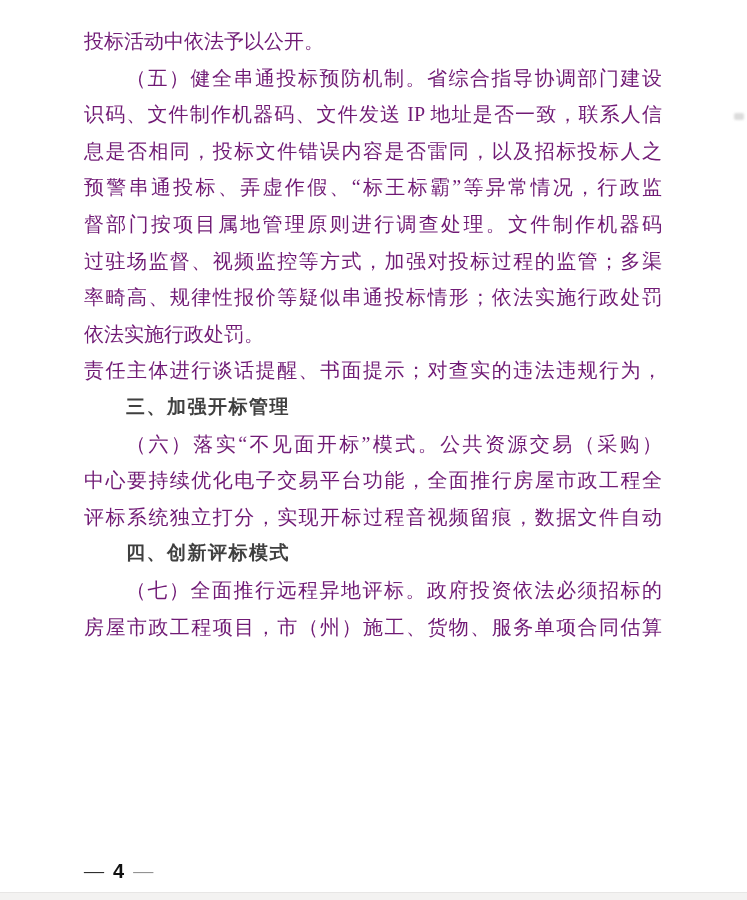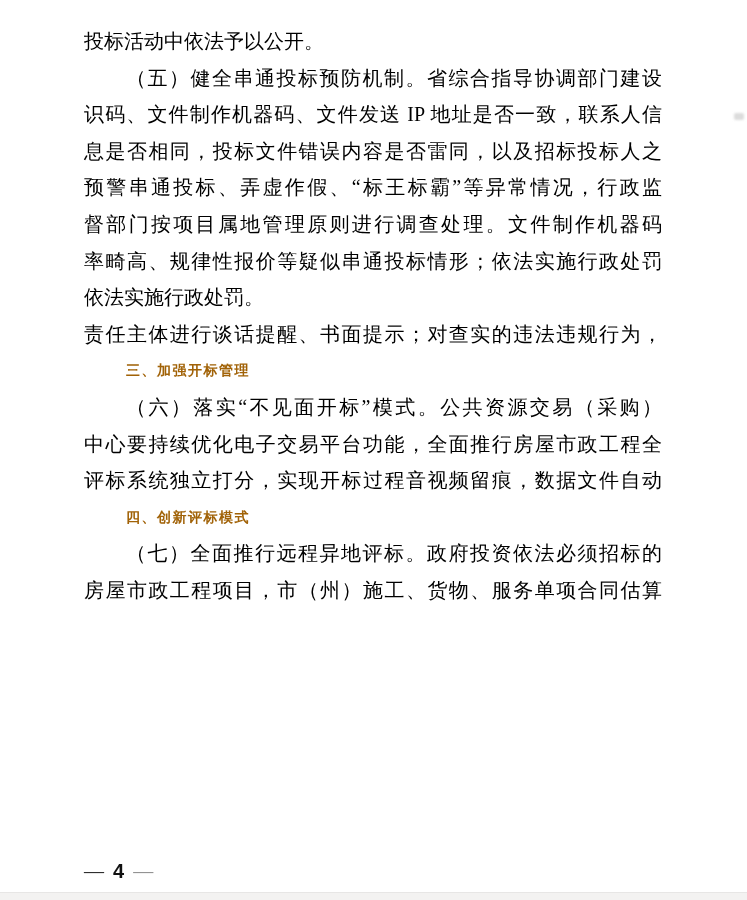--- a/index.html
+++ b/index.html
@@ -22,37 +22,37 @@
   .textblock {
     position: absolute;
     left: 84px;
     top: 23px;
     width: 578px;
   }
   .line {
     height: 36.6px;
     line-height: 36.6px;
     font-size: 20px;
-    color: #000000;
+    color: #701a75;
     text-align: justify;
     text-align-last: justify;
     overflow: visible;
   }
   .line.short {
     text-align: left;
     text-align-last: auto;
   }
   .line.indent {
     padding-left: 42px;
   }
   .line.heading {
     font-family: "Liberation Sans", sans-serif;
     font-weight: 700;
-    font-size: 14px;
-    color: #a16207;
+    font-size: 19px;
+    color: #404040;
     letter-spacing: 1.5px;
     text-align: left;
     text-align-last: auto;
   }
   .footer {
     position: absolute;
     left: 84px;
     top: 856px;
     height: 30px;
     display: flex;
@@ -95,20 +95,21 @@
 
 <div class="page">
 
   <div class="textblock">
     <div class="line short">投标活动中依法予以公开。</div>
     <div class="line indent">（五）健全串通投标预防机制。省综合指导协调部门建设</div>
     <div class="line">识码、文件制作机器码、文件发送 IP 地址是否一致，联系人信</div>
     <div class="line">息是否相同，投标文件错误内容是否雷同，以及招标投标人之</div>
     <div class="line">预警串通投标、弄虚作假、“标王标霸”等异常情况，行政监</div>
     <div class="line">督部门按项目属地管理原则进行调查处理。文件制作机器码</div>
+    <div class="line">过驻场监督、视频监控等方式，加强对投标过程的监管；多渠</div>
     <div class="line">率畸高、规律性报价等疑似串通投标情形；依法实施行政处罚</div>
     <div class="line short">依法实施行政处罚。</div>
     <div class="line">责任主体进行谈话提醒、书面提示；对查实的违法违规行为，</div>
     <div class="line heading indent">三、加强开标管理</div>
     <div class="line indent">（六）落实“不见面开标”模式。公共资源交易（采购）</div>
     <div class="line">中心要持续优化电子交易平台功能，全面推行房屋市政工程全</div>
     <div class="line">评标系统独立打分，实现开标过程音视频留痕，数据文件自动</div>
     <div class="line heading indent">四、创新评标模式</div>
     <div class="line indent">（七）全面推行远程异地评标。政府投资依法必须招标的</div>
     <div class="line">房屋市政工程项目，市（州）施工、货物、服务单项合同估算</div>

